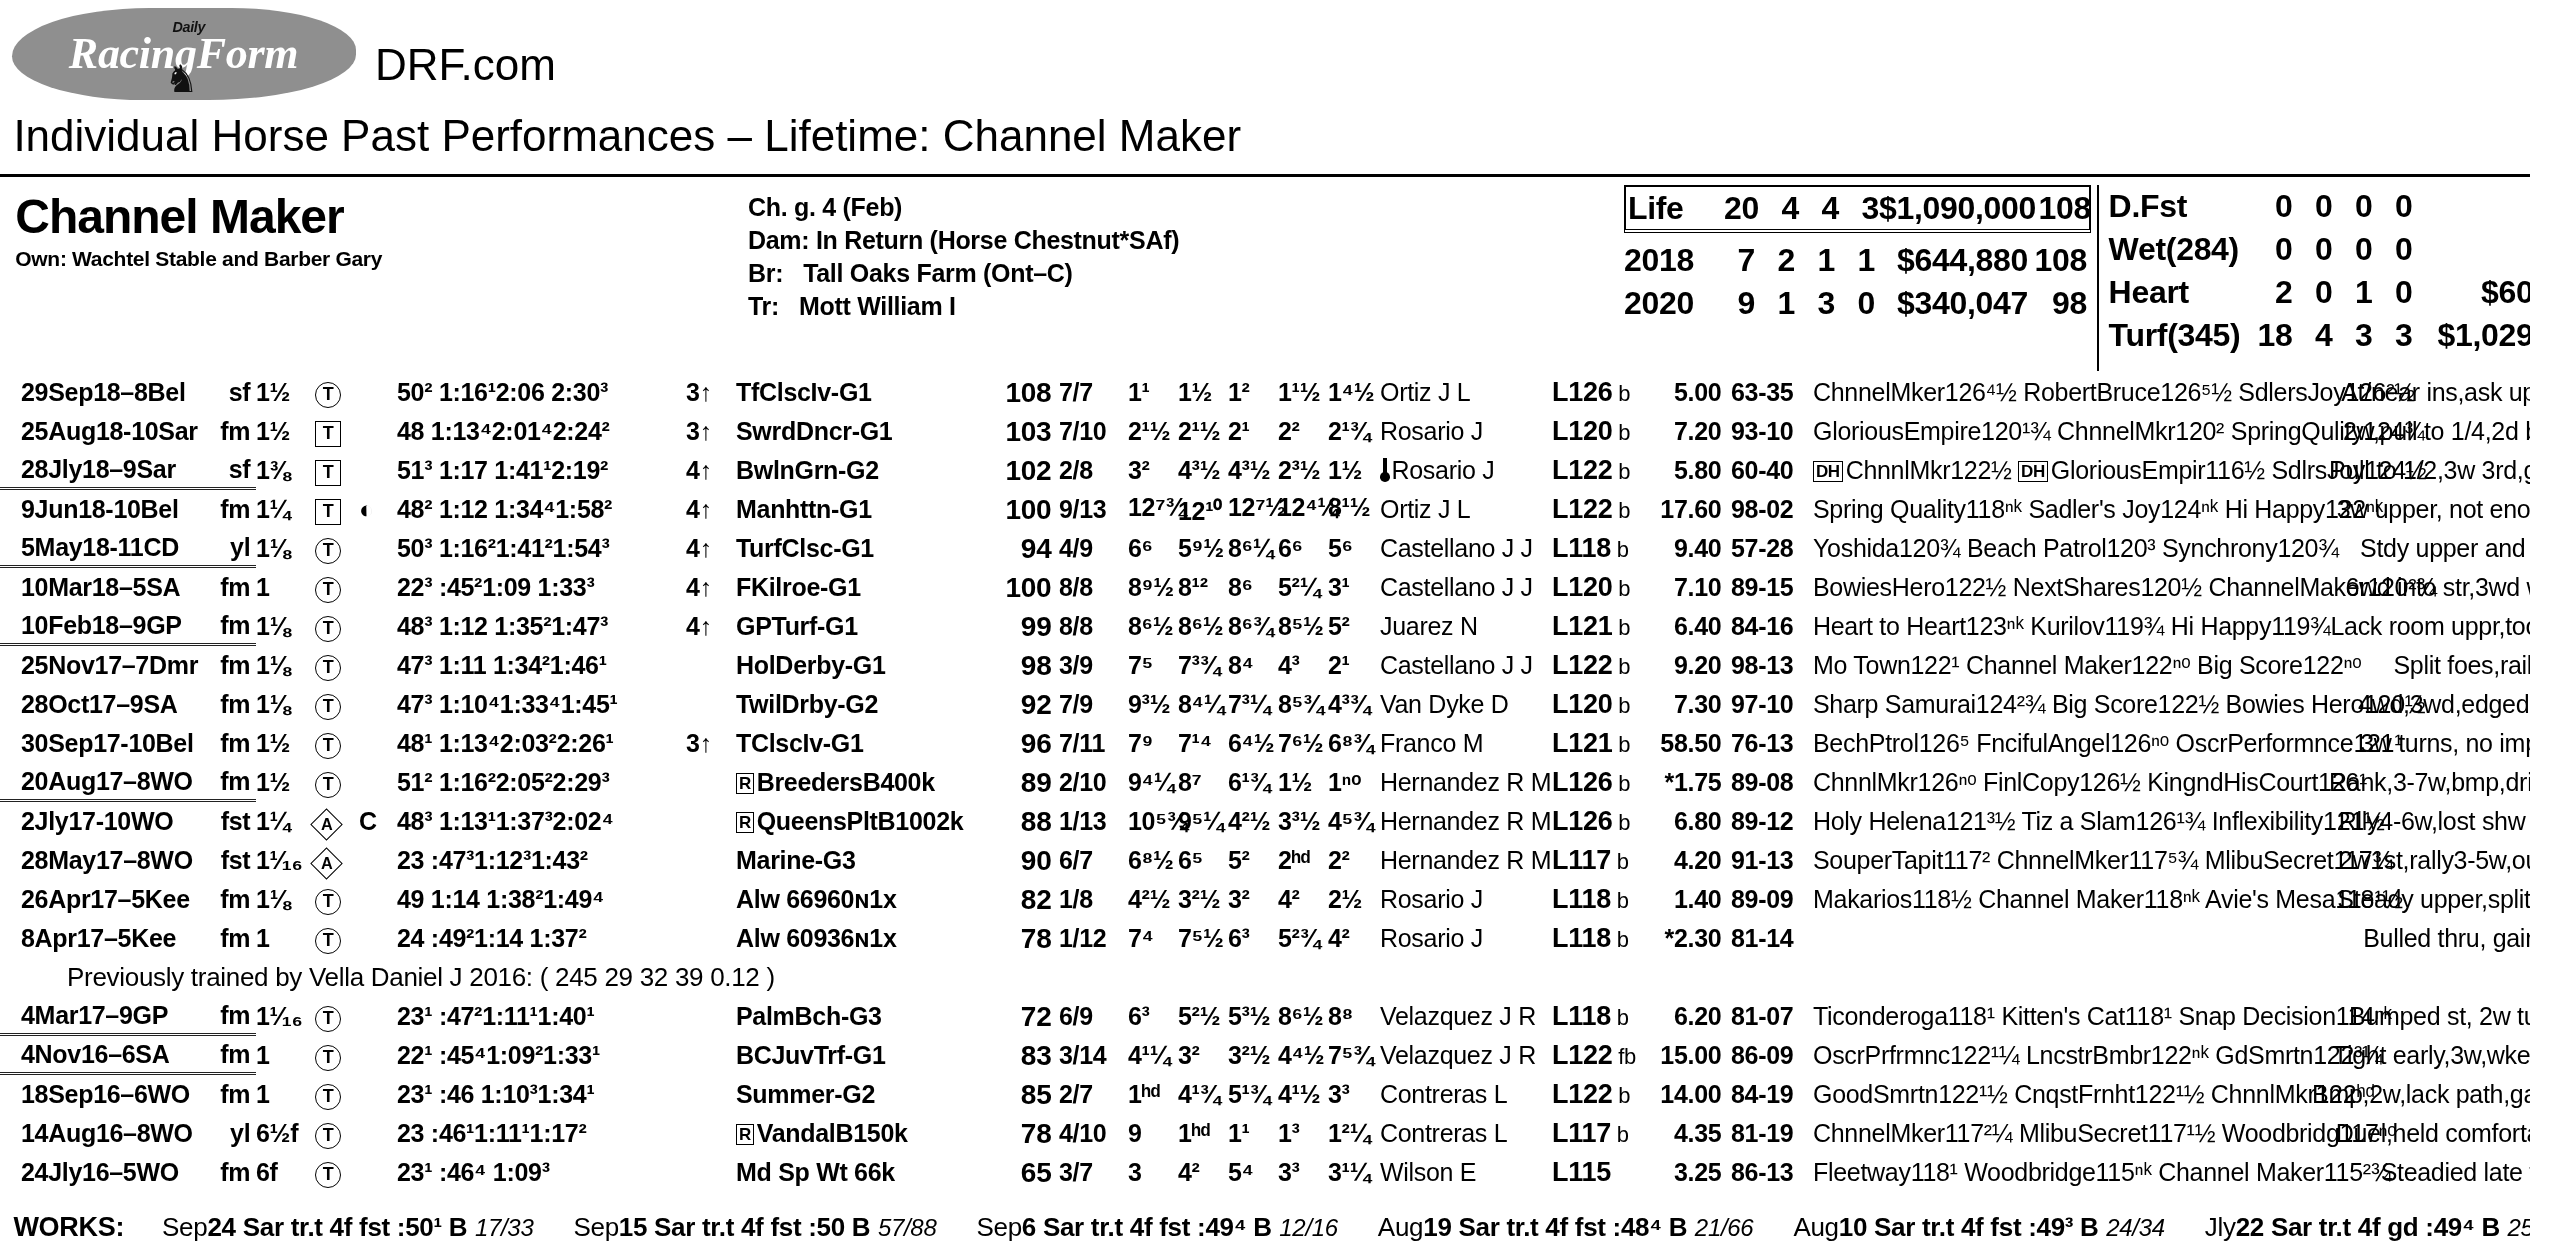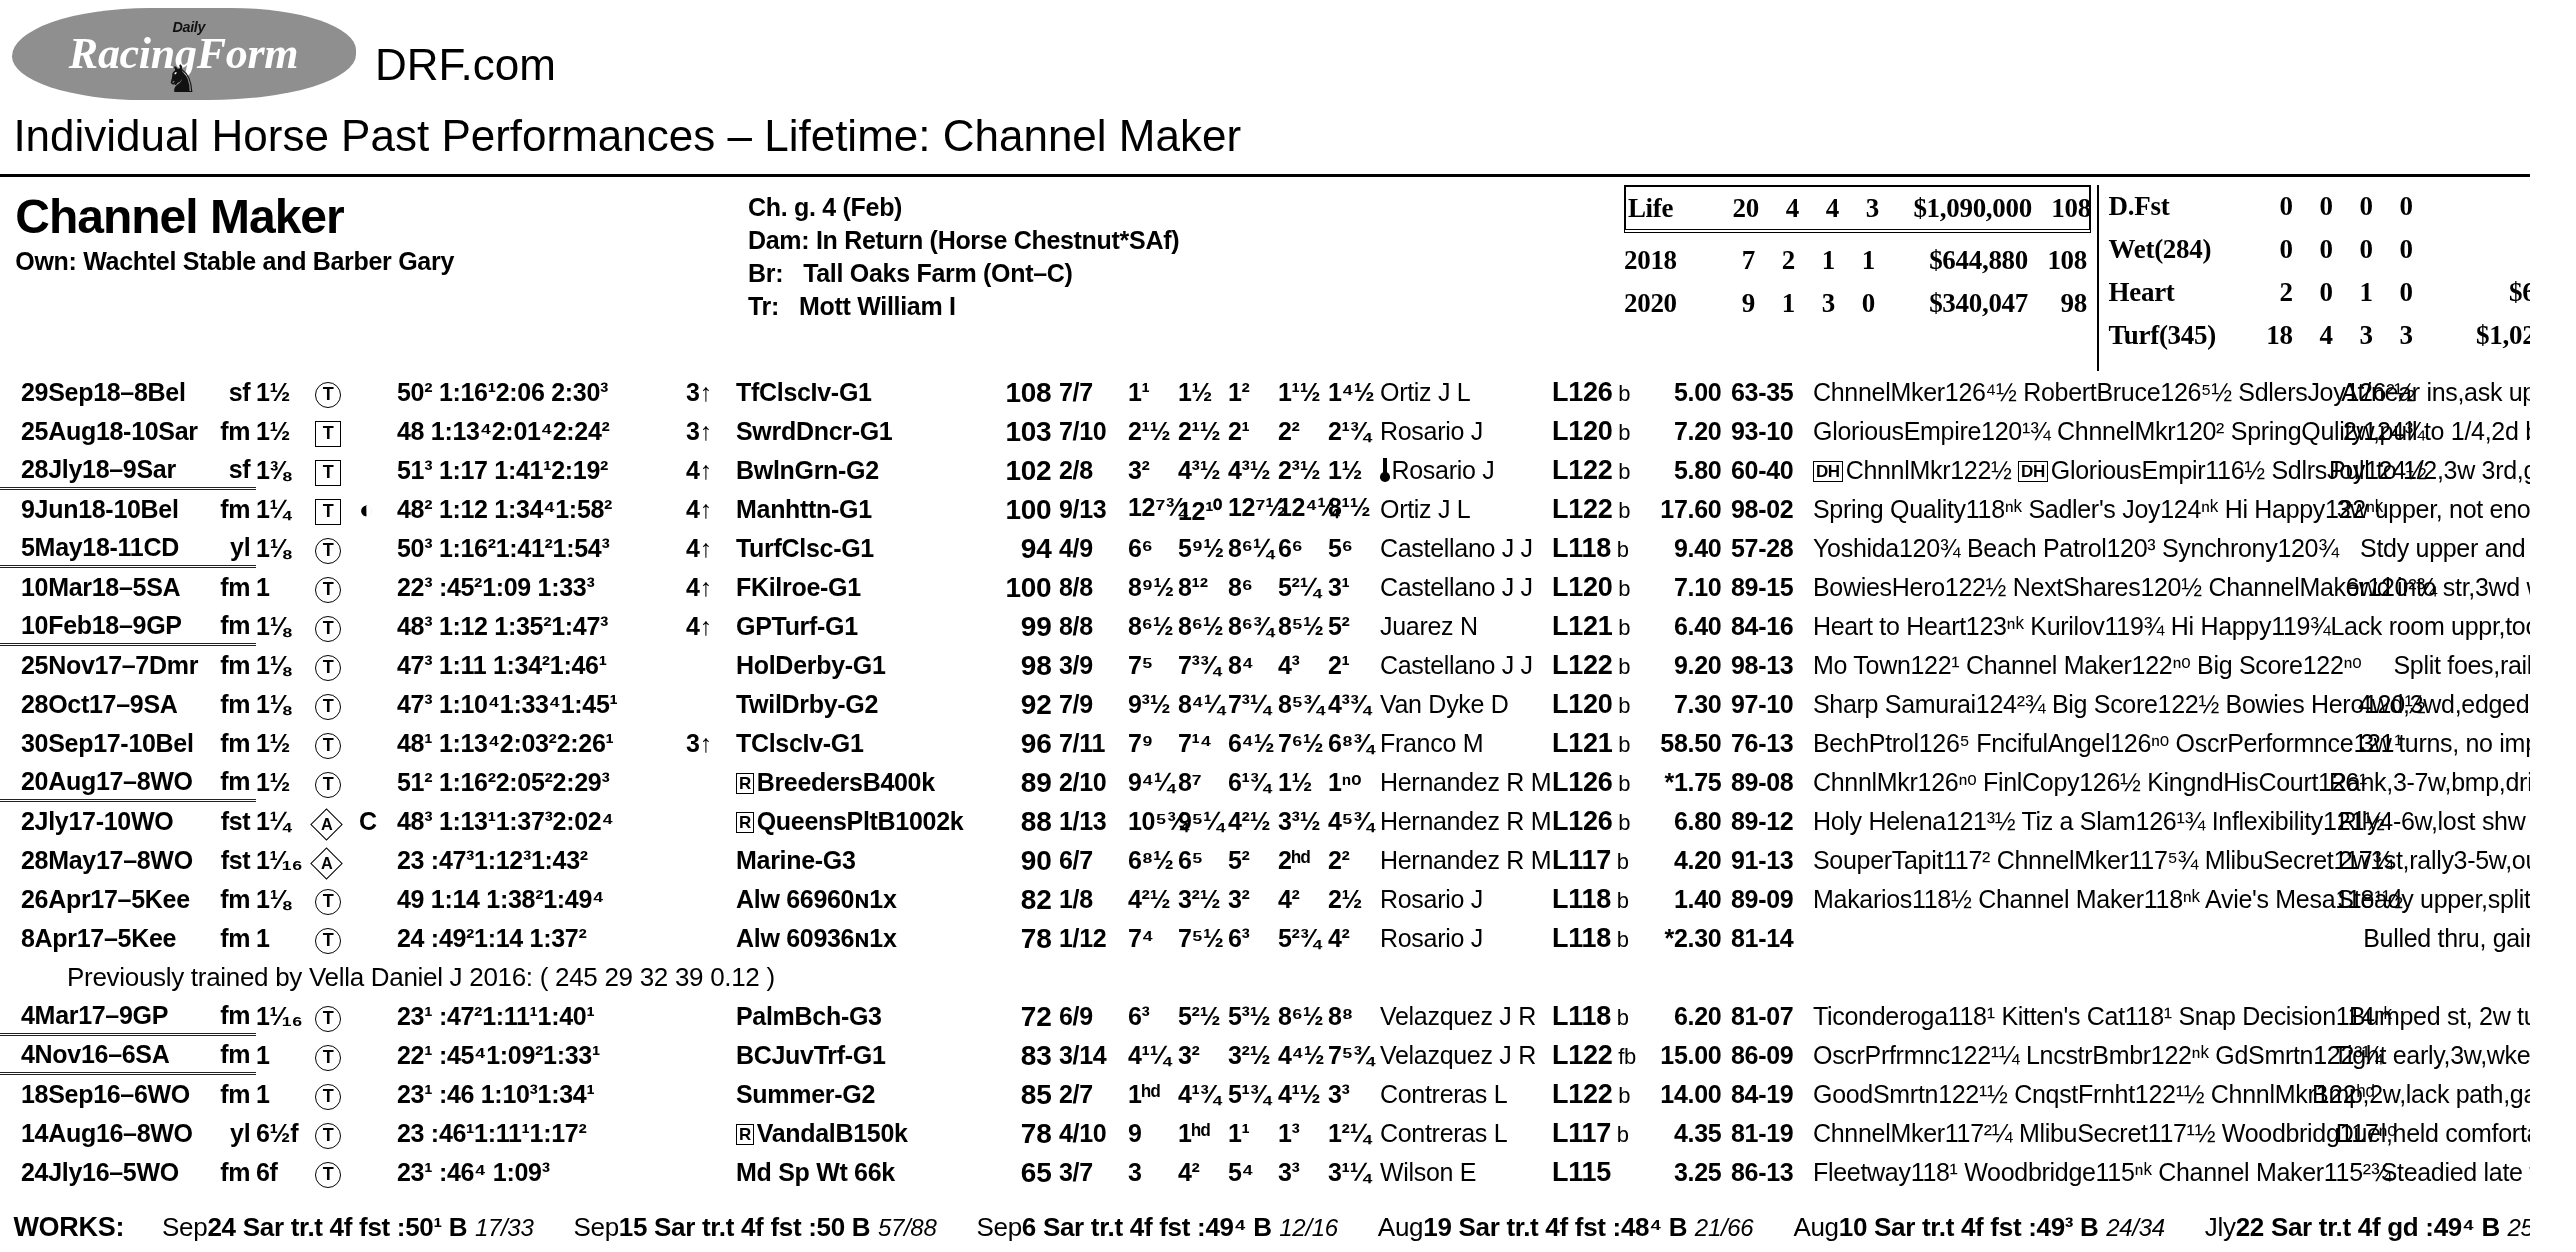--- a/index.html
+++ b/index.html
@@ -11,28 +11,28 @@
         border-radius:42% 38% 45% 40% / 55% 48% 52% 50%;display:flex;align-items:center;justify-content:center;}
   #logo .script{font-family:"Liberation Serif",serif;font-style:italic;font-weight:700;color:#fff;font-size:44px;}
   #logo .daily{position:absolute;top:11.5px;left:161px;color:#111;font-size:14.3px;font-style:italic;font-weight:700;}
   #logo .horse{position:absolute;bottom:1.9px;left:153px;color:#111;font-size:38px;line-height:38px;}
   #site{position:absolute;left:375px;top:40px;font-size:44px;letter-spacing:0;}
   #title{position:absolute;left:13.4px;top:111px;font-size:44px;letter-spacing:0;}
   #toprule{position:absolute;left:0;top:174px;width:2576px;height:2.9px;background:#000;}
 
   
   #horsename{position:absolute;left:15.3px;top:189px;font-size:48px;font-weight:800;letter-spacing:-1px;}
-  #owner{position:absolute;left:15.3px;top:247px;font-size:25px;font-weight:700;}
+  #owner{position:absolute;left:15.3px;top:247px;font-size:21px;font-weight:700;}
   #details{position:absolute;left:748px;top:191px;font-size:25px;font-weight:700;line-height:33px;white-space:pre;}
 
   
   #stats{position:absolute;left:1624px;top:185px;width:952px;height:186px;display:flex;}
   #stats-left{width:475px;border-right:2.9px solid #000;padding-right:5.7px;box-sizing:border-box;}
-  .srow{display:grid;grid-template-columns:76px 55px 40px 40px 40px 153px 59px;font-size:27px;font-weight:700;
-        height:43px;align-items:center;font-family:Liberation Serif, serif;}
+  .srow{display:grid;grid-template-columns:76px 55px 40px 40px 40px 153px 59px;font-size:32px;font-weight:700;
+        height:43px;align-items:center;}
   .srow span:nth-child(n+2){text-align:right;}
   #stats-left .srow.life{border:2.9px solid #000;border-bottom:4.8px double #000;height:48px;margin-bottom:5.7px;
         padding:0 1.9px;box-sizing:border-box;}
   #stats-right{padding-left:9.6px;}
   #stats-right .srow{grid-template-columns:134px 50px 40px 40px 40px 182px 67px;}
 
   
   #races{position:absolute;left:0;top:373px;width:2576px;}
   .race-row{position:relative;display:grid;height:39px;align-items:center;font-size:25px;font-weight:700;
     grid-template-columns:256px 59px 44px 38px 289px 50px 262px 61px 69px 252px 172px 99px 80px 82px 612px;}

